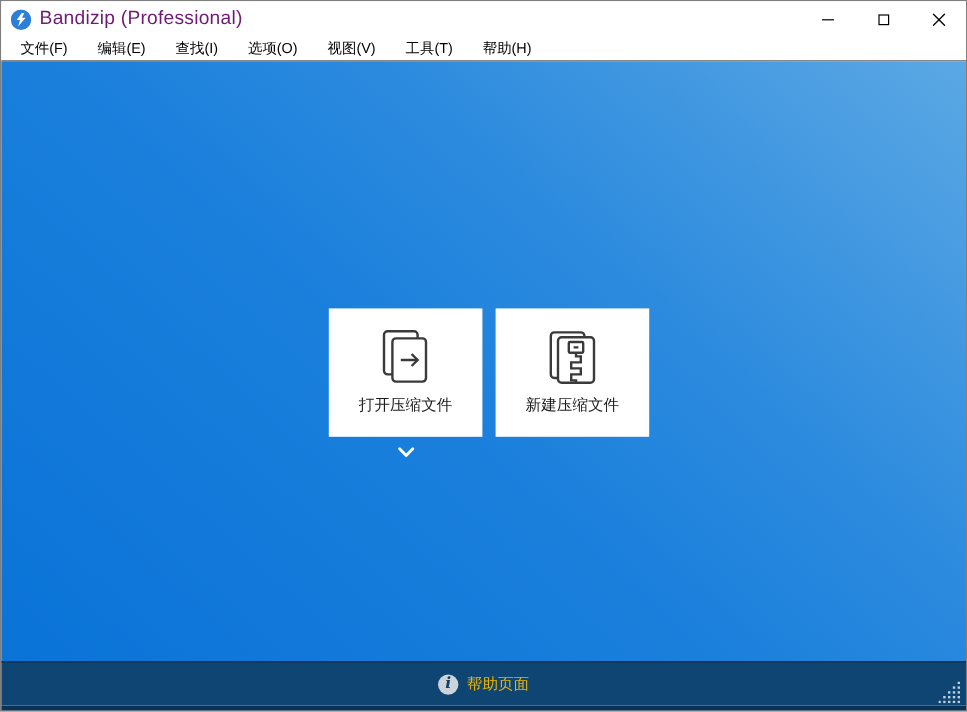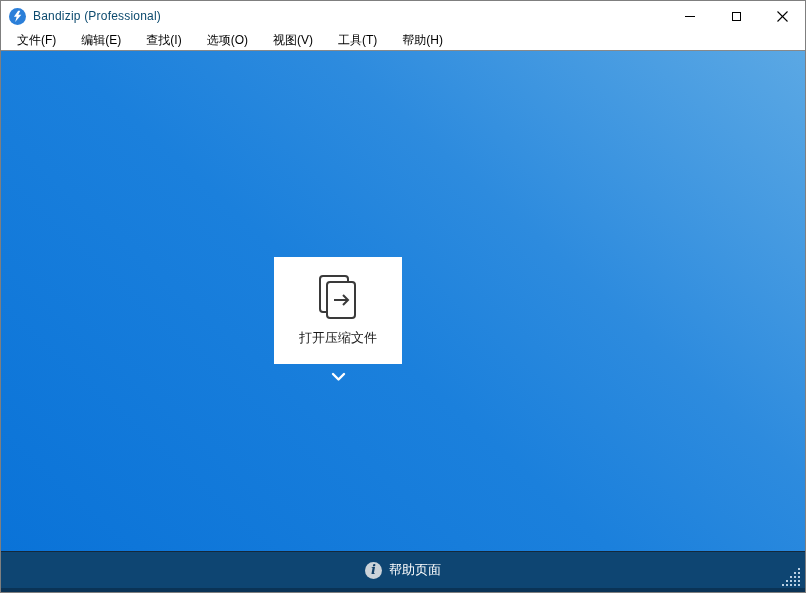--- a/index.html
+++ b/index.html
@@ -15,21 +15,21 @@
   }
 
   
   .titlebar {
     height:30px;
     background:#ffffff;
     display:flex; align-items:center;
     padding-left:8px;
   }
   .app-icon { width:17px; height:17px; display:inline-flex; margin-right:7px; }
-  .title { font-size:12px; color:#0c4a6e; letter-spacing:.2px;text-align:center; }
+  .title { font-size:16px; color:#701a75; letter-spacing:.2px;text-align:center; }
   .win-controls { margin-left:auto; display:flex; height:30px; }
   .wc {
     width:46px; height:30px;
     background:transparent; border:none;
     display:flex; align-items:center; justify-content:center;
     cursor:default;
   }
   .glyph-min { width:10px; height:1px; background:#000; display:block; }
   .glyph-max { width:9px; height:9px; border:1px solid #000; display:block; }
 
@@ -81,21 +81,21 @@
   }
   .info-circle {
     width:17px; height:17px; border-radius:50%;
     background:#ccd3d9;
     color:#123f66;
     font-family:"DejaVu Serif","Liberation Serif",serif;
     font-style:italic; font-weight:bold;
     font-size:13px; line-height:16px; text-align:center;
     display:block;
   }
-  .help-label { font-size:13px; color:#ffffff; }
+  .help-label { font-size:13px; color:#eab308; }
   .grip { position:absolute; right:5px; bottom:2px; }
 
   .bottom-strip {
     height:5px;
     background:#0a3356;
   }
 </style>
 </head>
 <body>
 
@@ -141,20 +141,30 @@
       <div class="card">
         <svg class="cicon" width="48" height="48" viewBox="0 0 48 48" fill="none">
           <rect x="6" y="3" width="28" height="36" rx="3" stroke="#3a3a3a" stroke-width="2" fill="none"></rect>
           <rect x="13" y="9" width="28" height="36" rx="3" stroke="#3a3a3a" stroke-width="2" fill="#ffffff"></rect>
           <line x1="20" y1="27" x2="33" y2="27" stroke="#3a3a3a" stroke-width="2"></line>
           <path d="M29 22 L34 27 L29 32" stroke="#3a3a3a" stroke-width="2" fill="none"></path>
         </svg>
         <div class="card-label">打开压缩文件</div>
       </div>
 
+      <div class="card">
+        <svg class="cicon" width="48" height="48" viewBox="0 0 48 48" fill="none">
+          <rect x="6" y="4" width="28" height="38" rx="3" stroke="#3a3a3a" stroke-width="2" fill="none"></rect>
+          <rect x="12" y="8" width="30" height="38" rx="3" stroke="#3a3a3a" stroke-width="2" fill="#ffffff"></rect>
+          <rect x="21" y="12" width="12" height="9" rx="1" stroke="#3a3a3a" stroke-width="2" fill="none"></rect>
+          <line x1="25" y1="16.5" x2="29" y2="16.5" stroke="#3a3a3a" stroke-width="2"></line>
+          <path d="M27 21 L27 24 L31 24 L31 29 L23 29 L23 34 L31 34 L31 39 L23 39 L23 44 L27 44 L27 46" stroke="#3a3a3a" stroke-width="2" fill="none"></path>
+        </svg>
+        <div class="card-label">新建压缩文件</div>
+      </div>
 
     </div>
 
     <svg class="chevron" width="15" height="10" viewBox="0 0 15 10">
       <polyline points="2,2 7.5,7.5 13,2" stroke="#ffffff" stroke-width="2.4" fill="none" stroke-linecap="round" stroke-linejoin="round"></polyline>
     </svg>
   </div>
 
   <div class="statusbar">
     <div class="help-button">

